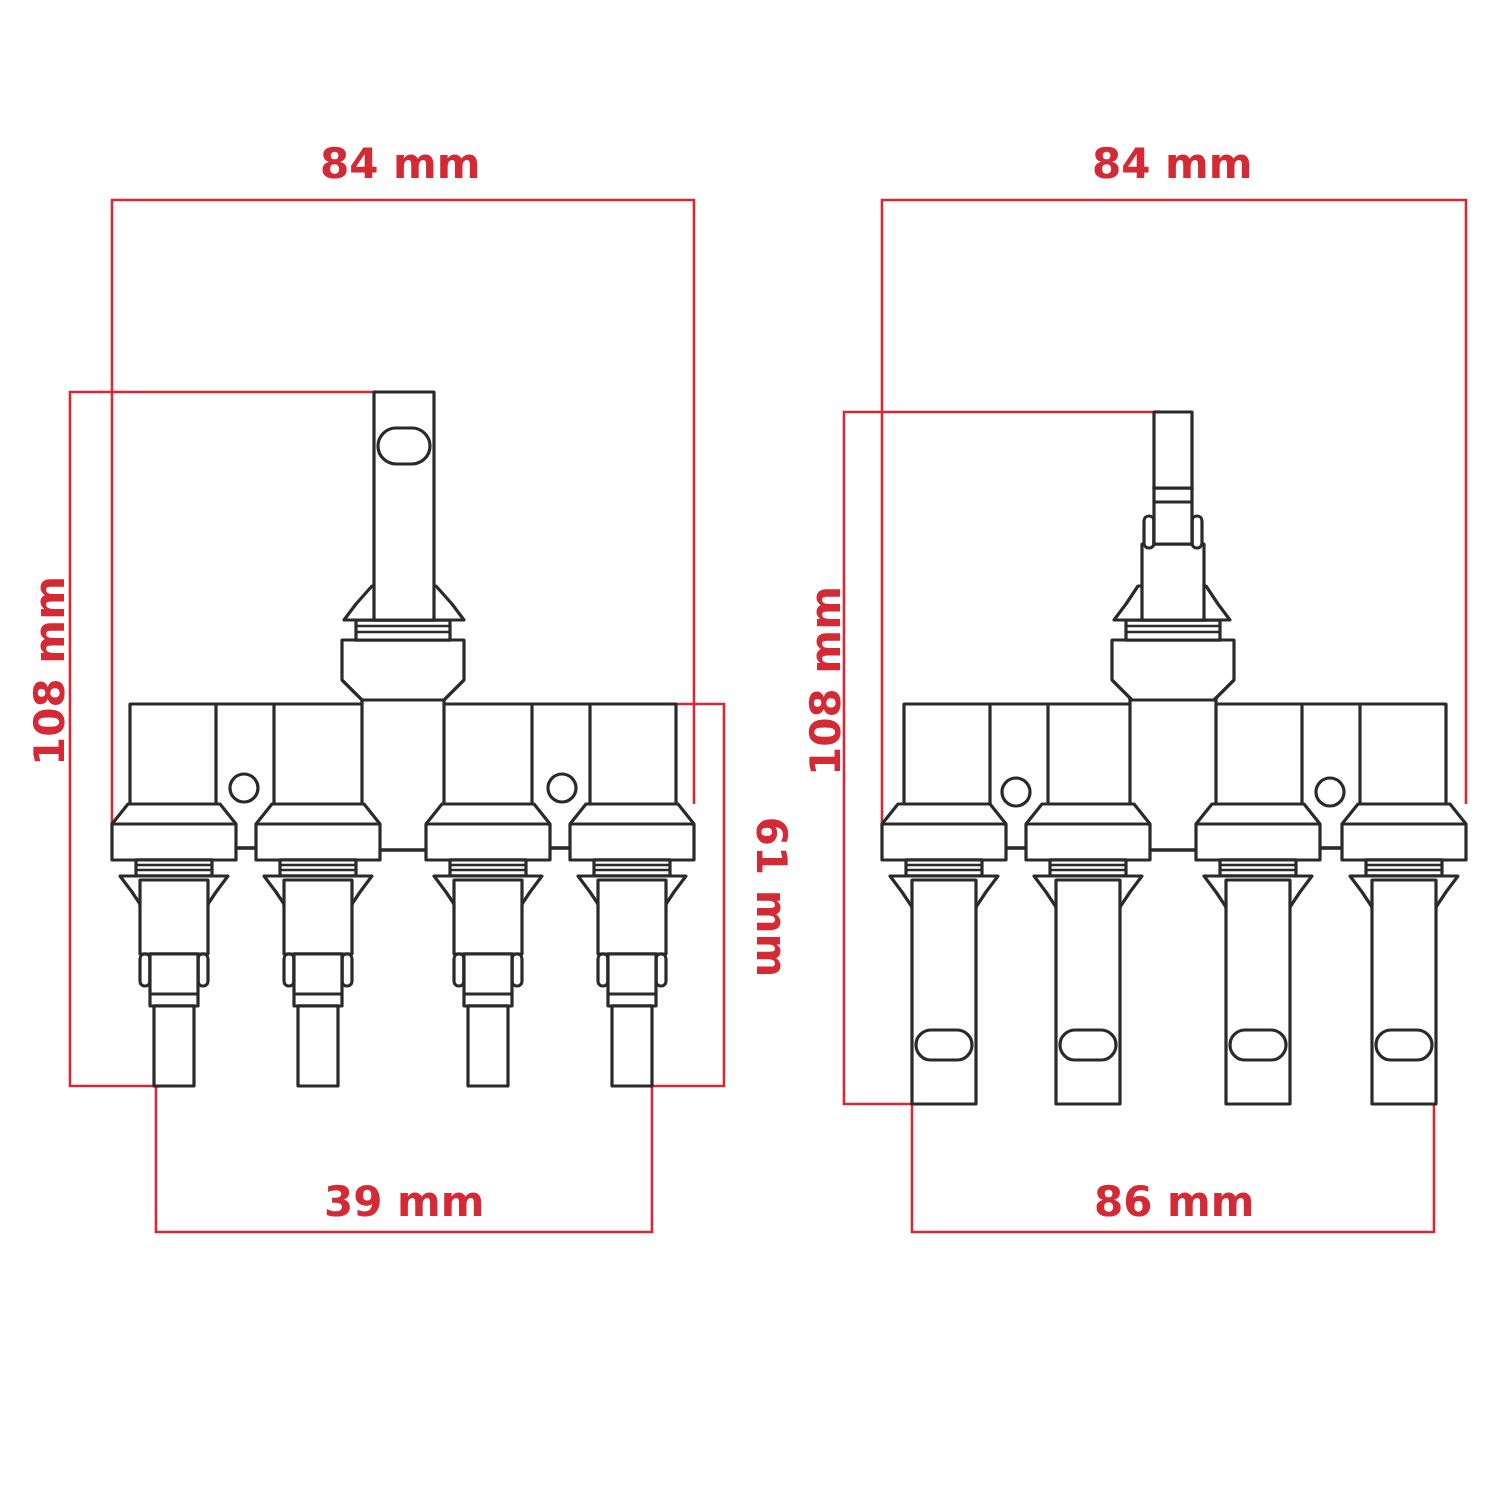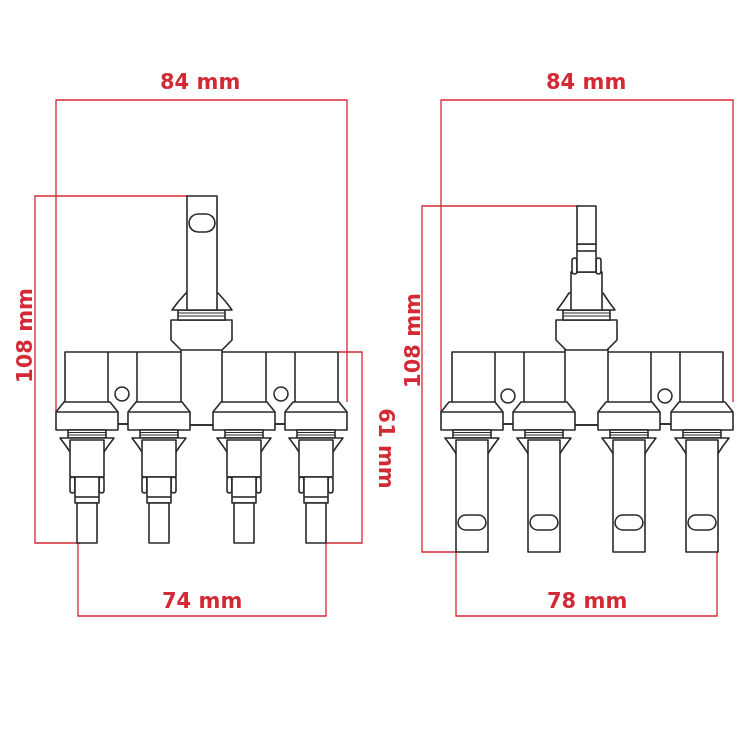--- a/index.html
+++ b/index.html
@@ -118,17 +118,17 @@
     <use href="#femOut" x="441" y="0"></use>
     <use href="#femOut" x="513" y="0"></use>
     <use href="#femOut" x="598" y="0"></use>
     <use href="#femOut" x="671" y="0"></use>
   </g>
 </svg>
 
 <div class="label" style="left:160px; top:72px;">84 mm</div>
 <div class="label vlabel" style="left:-22px; top:325px; transform:rotate(-90deg);">108 mm</div>
 <div class="label vlabel" style="left:345px; top:438px; transform:rotate(90deg);">61 mm</div>
-<div class="label" style="left:162px; top:591px;">74 mm</div>
+<div class="label" style="left:162px; top:591px;">39 mm</div>
 
 <div class="label" style="left:546px; top:72px;">84 mm</div>
 <div class="label vlabel" style="left:366px; top:330px; transform:rotate(-90deg);">108 mm</div>
-<div class="label" style="left:547px; top:591px;">78 mm</div>
+<div class="label" style="left:547px; top:591px;">86 mm</div>
 
 </body></html>

